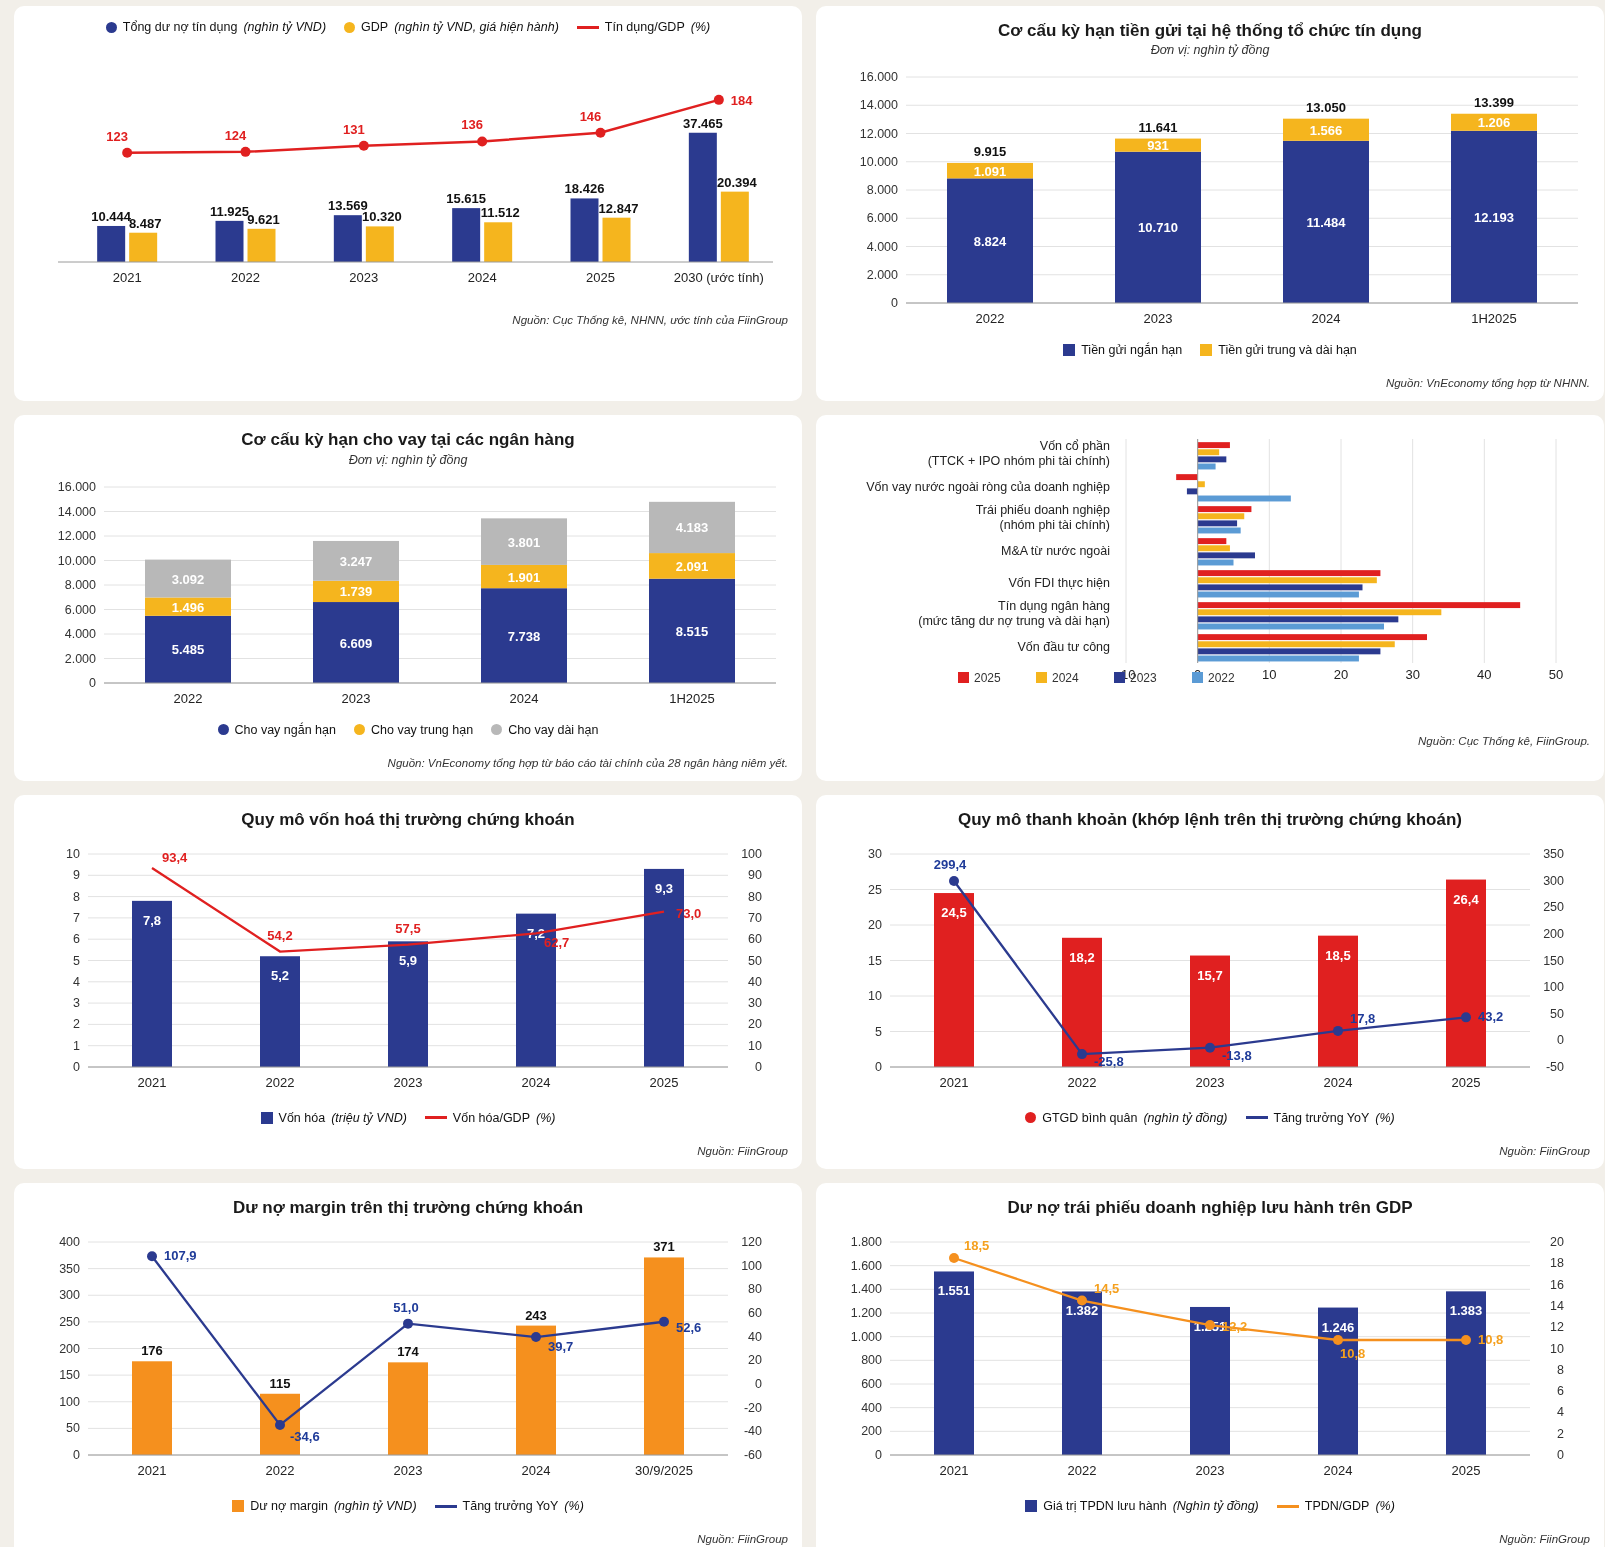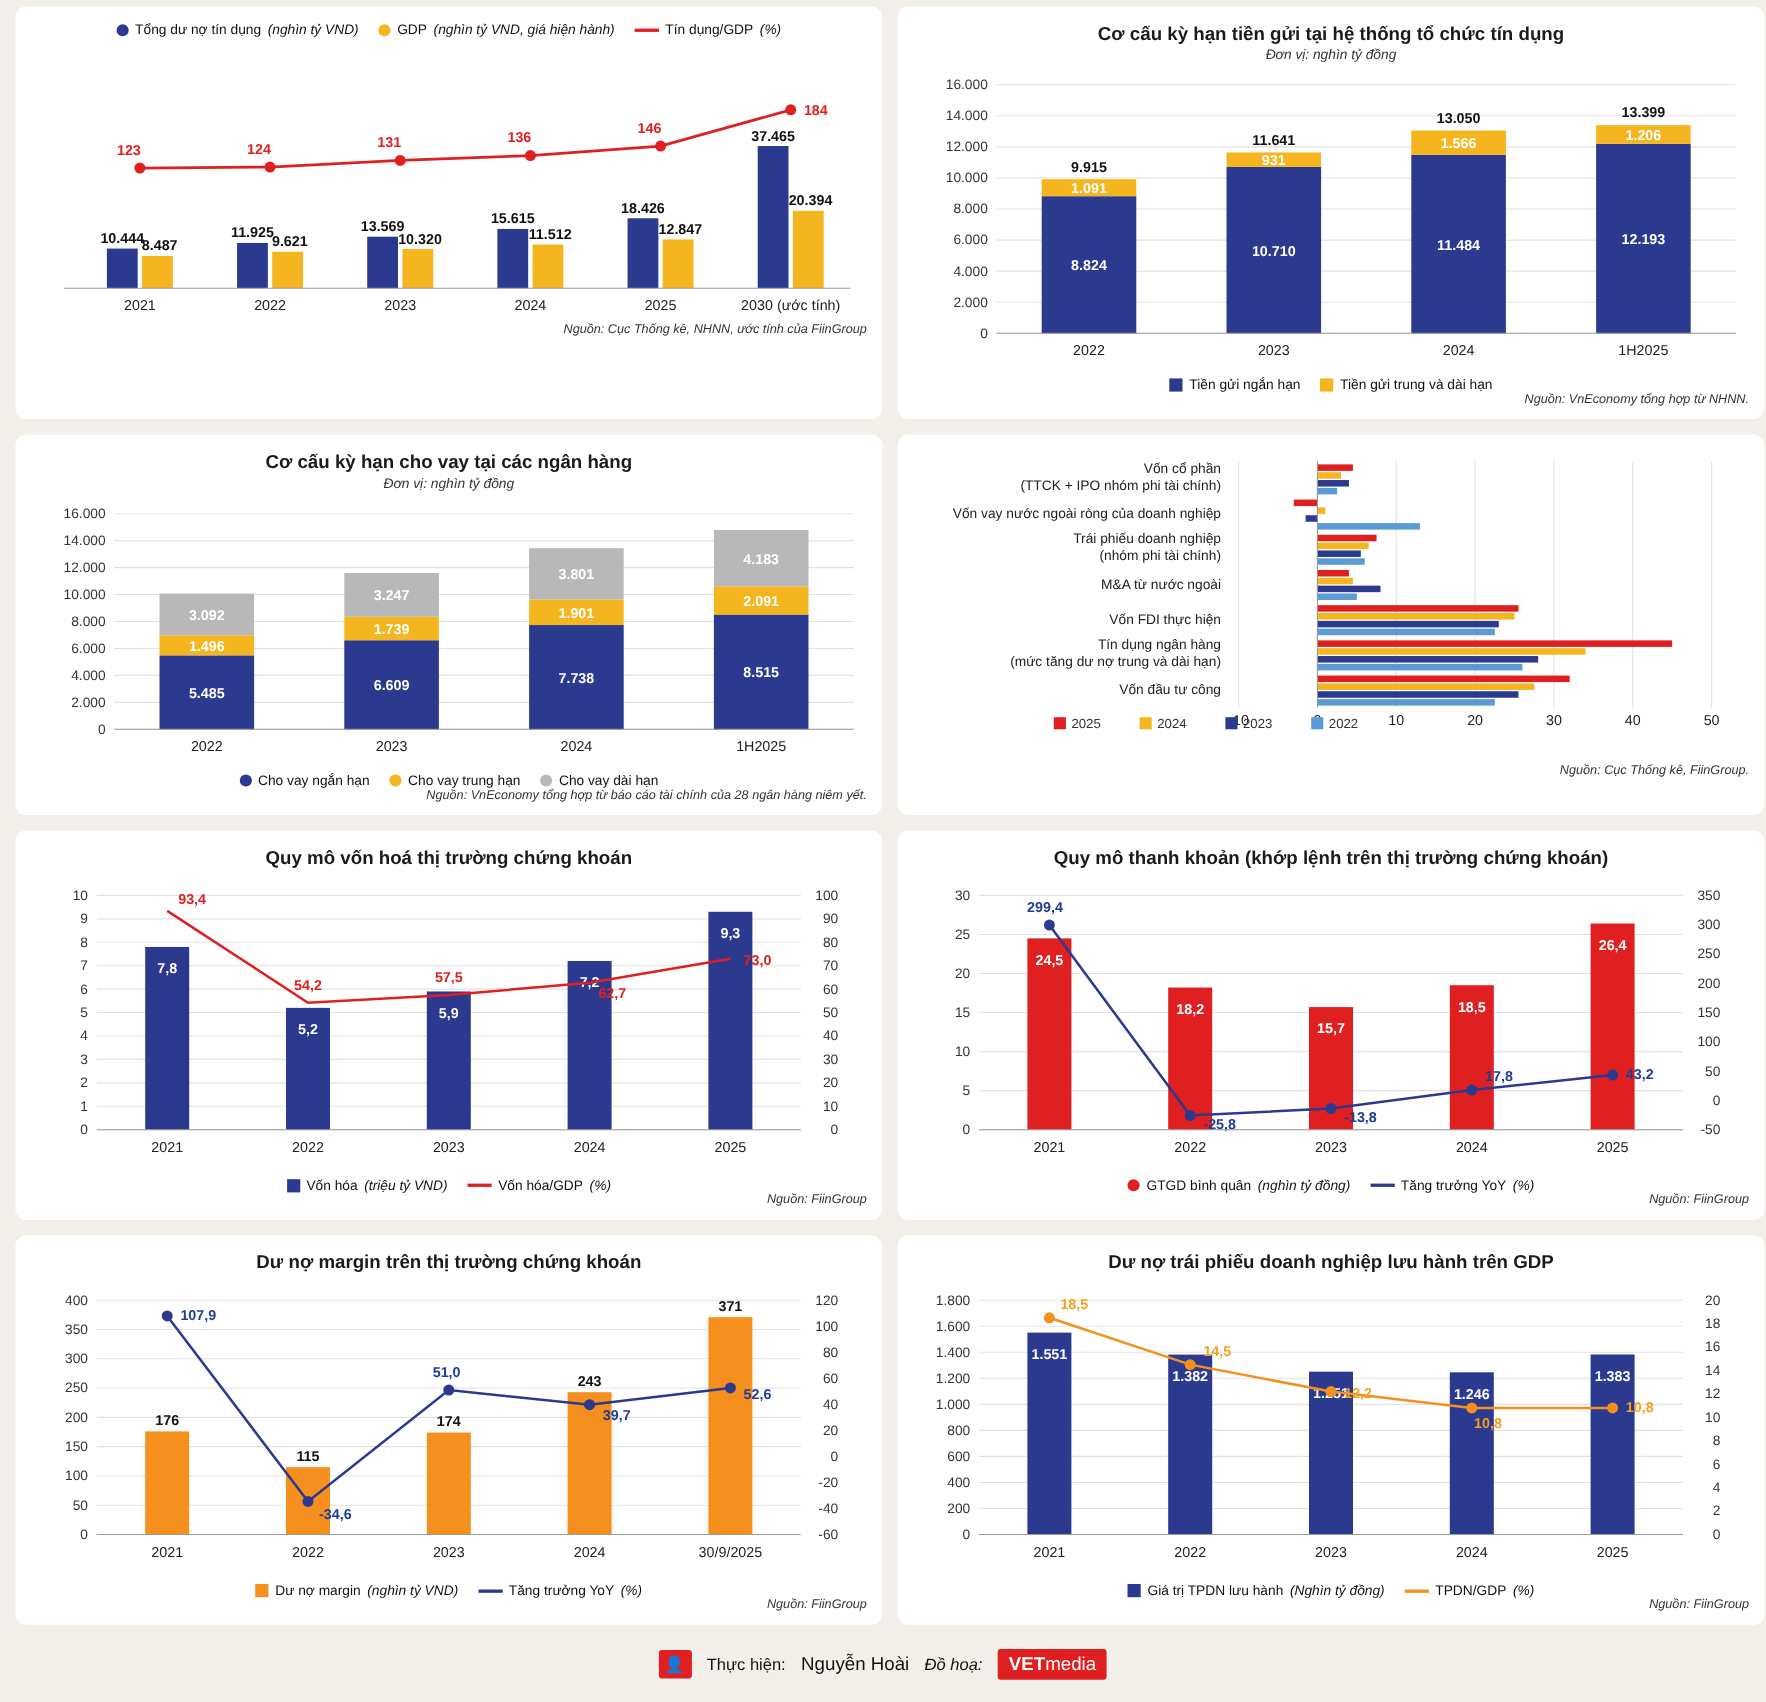--- a/index.html
+++ b/index.html
@@ -42,21 +42,21 @@
     display:flex; justify-content:center; align-items:center;
     gap:18px; flex-wrap:wrap;
     font-size:12.5px; margin-top:4px;
   }
   .legend .li { display:flex; align-items:center; gap:6px; }
   .sw { width:12px; height:12px; display:inline-block; }
   .sw.line { width:22px; height:3px; }
   .sw.dot { width:11px; height:11px; border-radius:50%; }
   .src {
     text-align:right; font-size:11.5px; font-style:italic; color:#333;
-    margin-top:0;
+    margin-top:20px;
   }
   .plot { position:relative; }
   svg { display:block; }
   .axis-txt { font-size:12px; fill:#333; font-family:"Liberation Sans", sans-serif; }
   .tick-y { font-size:12.5px; fill:#333; text-anchor:end; font-family:"Liberation Sans", sans-serif; }
   .tick-x { font-size:13px; fill:#222; text-anchor:middle; font-family:"Liberation Sans", sans-serif; }
   .dlabel { font-size:13px; font-weight:bold; text-anchor:middle; font-family:"Liberation Sans", sans-serif; }
   .dlabel-w { font-size:13px; font-weight:bold; text-anchor:middle; fill:#fff; font-family:"Liberation Sans", sans-serif; }
   .dlabel-red { font-size:13px; font-weight:bold; fill:#e02020; font-family:"Liberation Sans", sans-serif; }
   .dlabel-blue { font-size:13px; font-weight:bold; fill:#1f3b99; font-family:"Liberation Sans", sans-serif; }

